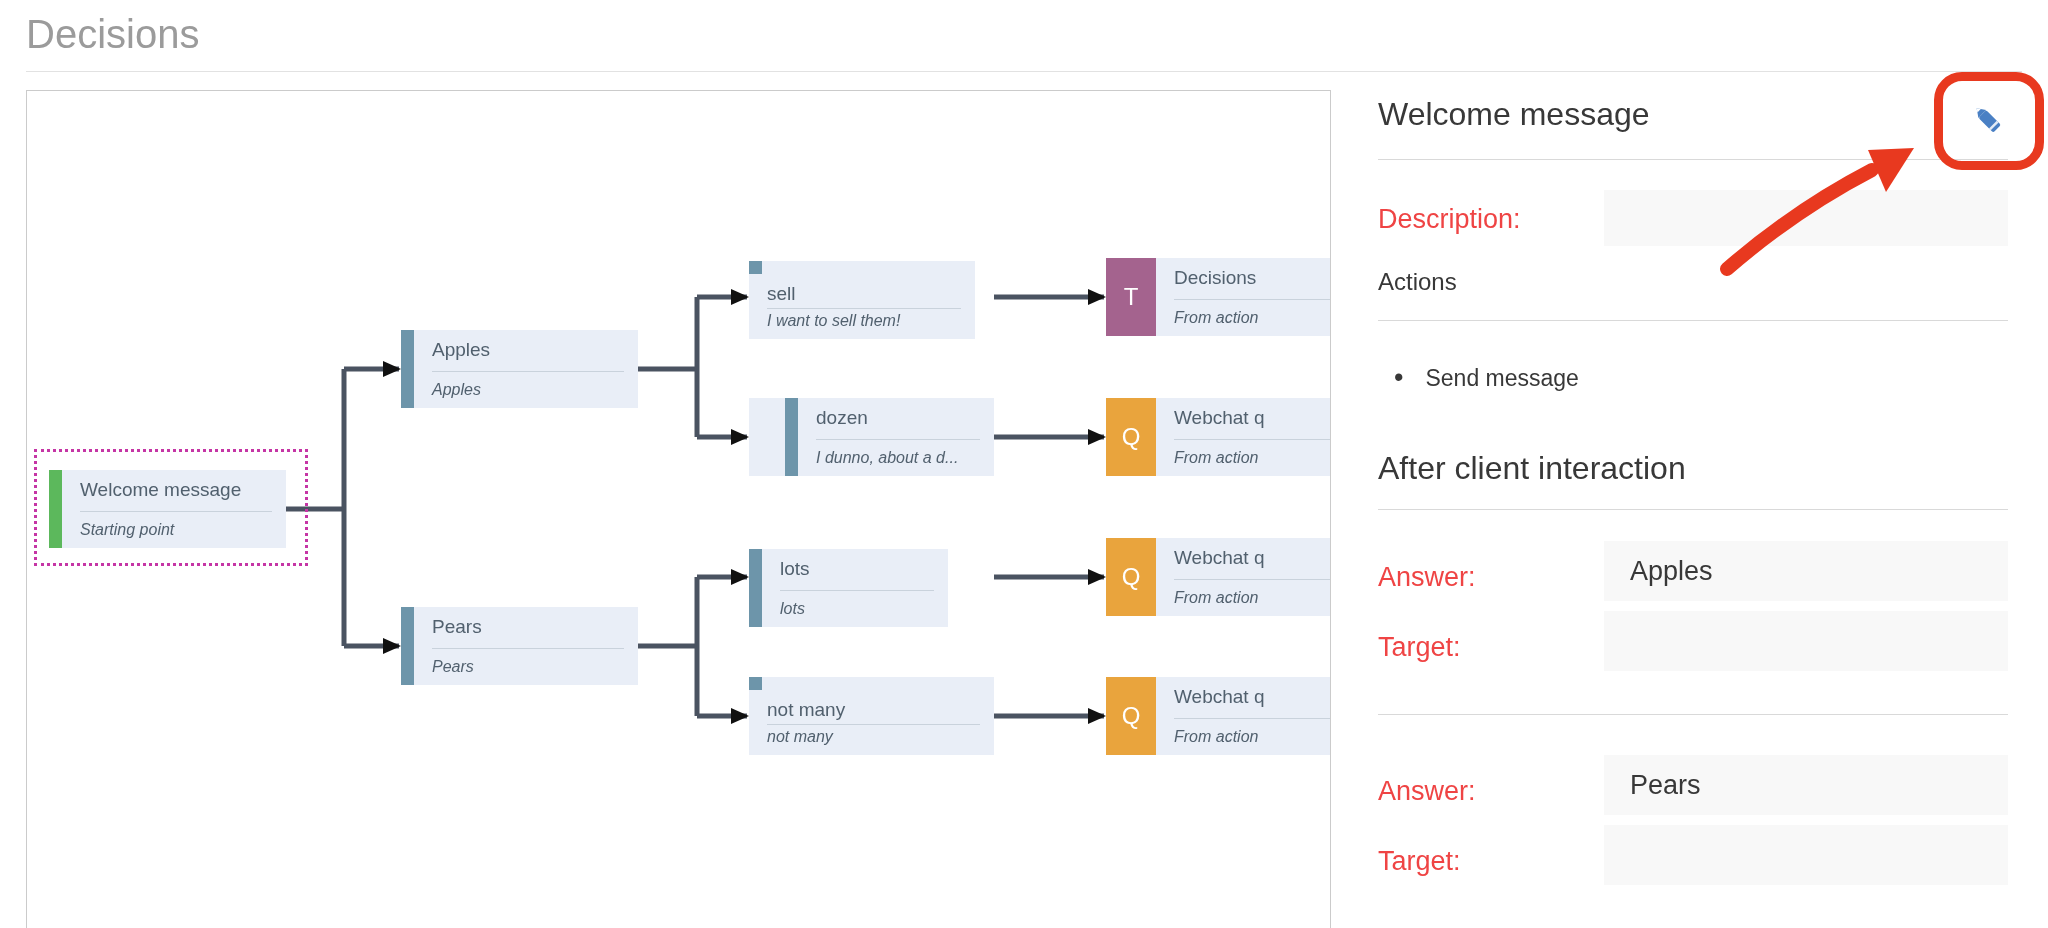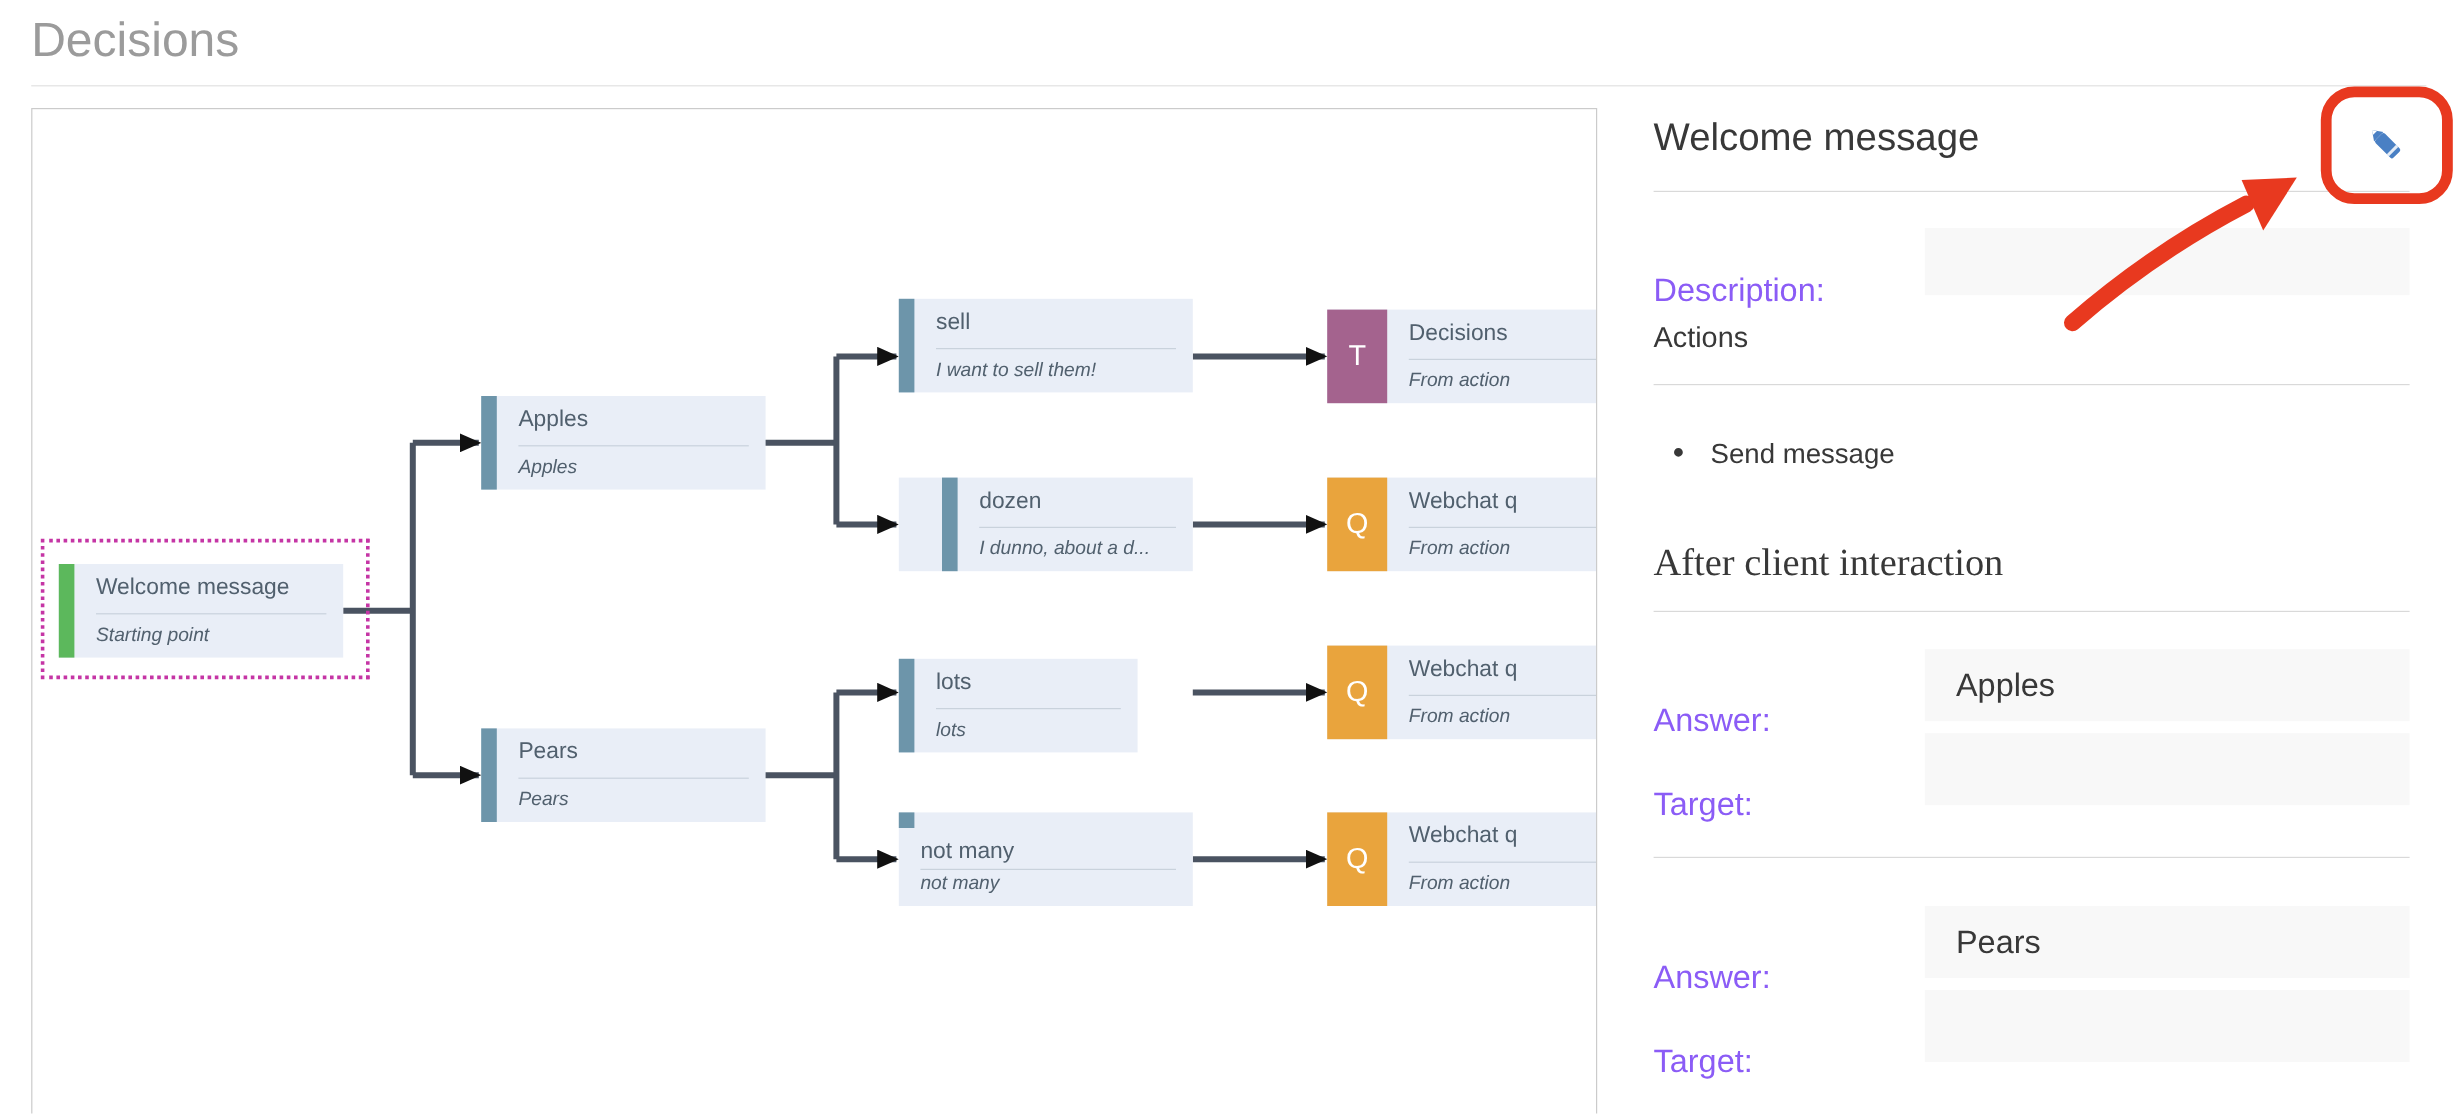--- a/index.html
+++ b/index.html
@@ -32,24 +32,24 @@
   .selection-box { position:absolute; left:7px; top:358px; width:274px; height:117px;
     border:3px dotted #c535a5; }
 
   
   .panel { position:absolute; left:1378px; top:0; width:632px; }
   .panel-title { position:absolute; left:0; top:96px; font-size:32px; color:#383838; }
   .edit-btn { position:absolute; left:576px; top:86px; width:70px; height:68px; background:#fff;
     border:none; border-radius:8px; display:flex; align-items:center; justify-content:center; cursor:pointer; }
   .hr { position:absolute; left:0; width:630px; height:1px; background:#d9d9d9; }
   .hr1 { top:159px; } .hr2 { top:320px; } .hr3 { top:509px; } .hr4 { top:714px; }
-  .lbl { position:absolute; left:0; font-size:27px; color:#8b5cf6;margin-top:23px; }
+  .lbl { position:absolute; left:0; font-size:27px; color:#ef4444; }
   .gbox { position:absolute; left:226px; width:404px; background:#f8f8f8; font-size:27px; color:#383838;
     display:flex; align-items:center; padding-left:26px; }
-  .sec-h { position:absolute; left:0; font-size:32px; color:#383838;font-family:Liberation Serif, serif; }
+  .sec-h { position:absolute; left:0; font-size:32px; color:#383838; }
   .actions-h { position:absolute; left:0; top:268px; font-size:24px; color:#383838; }
   .bullet-item { position:absolute; left:16px; top:362px; font-size:23px; color:#383838; }
   .bullet-item::before { content:"\2022"; margin-right:22px; font-size:27px; }
 
   
   .anno-rect { position:absolute; left:1934px; top:72px; width:110px; height:98px;
     border:9px solid #e8391f; border-radius:28px; pointer-events:none; }
   .anno-arrow { position:absolute; left:1700px; top:130px; pointer-events:none; }
 </style>
 </head>
@@ -110,21 +110,21 @@
 
     <div class="node" style="left:374px; top:516px; width:237px;">
       <div class="bar bar-blue"></div>
       <div class="body">
         <div class="title">Pears</div>
         <div class="ndiv"></div>
         <div class="subtitle">Pears</div>
       </div>
     </div>
 
-    <div class="node" style="left:722px; top:158px; width:245px;">
+    <div class="node" style="left:722px; top:170px; width:226px;flex-direction:column;">
       <div class="bar bar-blue"></div>
       <div class="body">
         <div class="title">sell</div>
         <div class="ndiv"></div>
         <div class="subtitle">I want to sell them!</div>
       </div>
     </div>
 
     <div class="node" style="left:722px; top:307px; width:245px;padding-left:36px;">
       <div class="bar bar-blue"></div>

